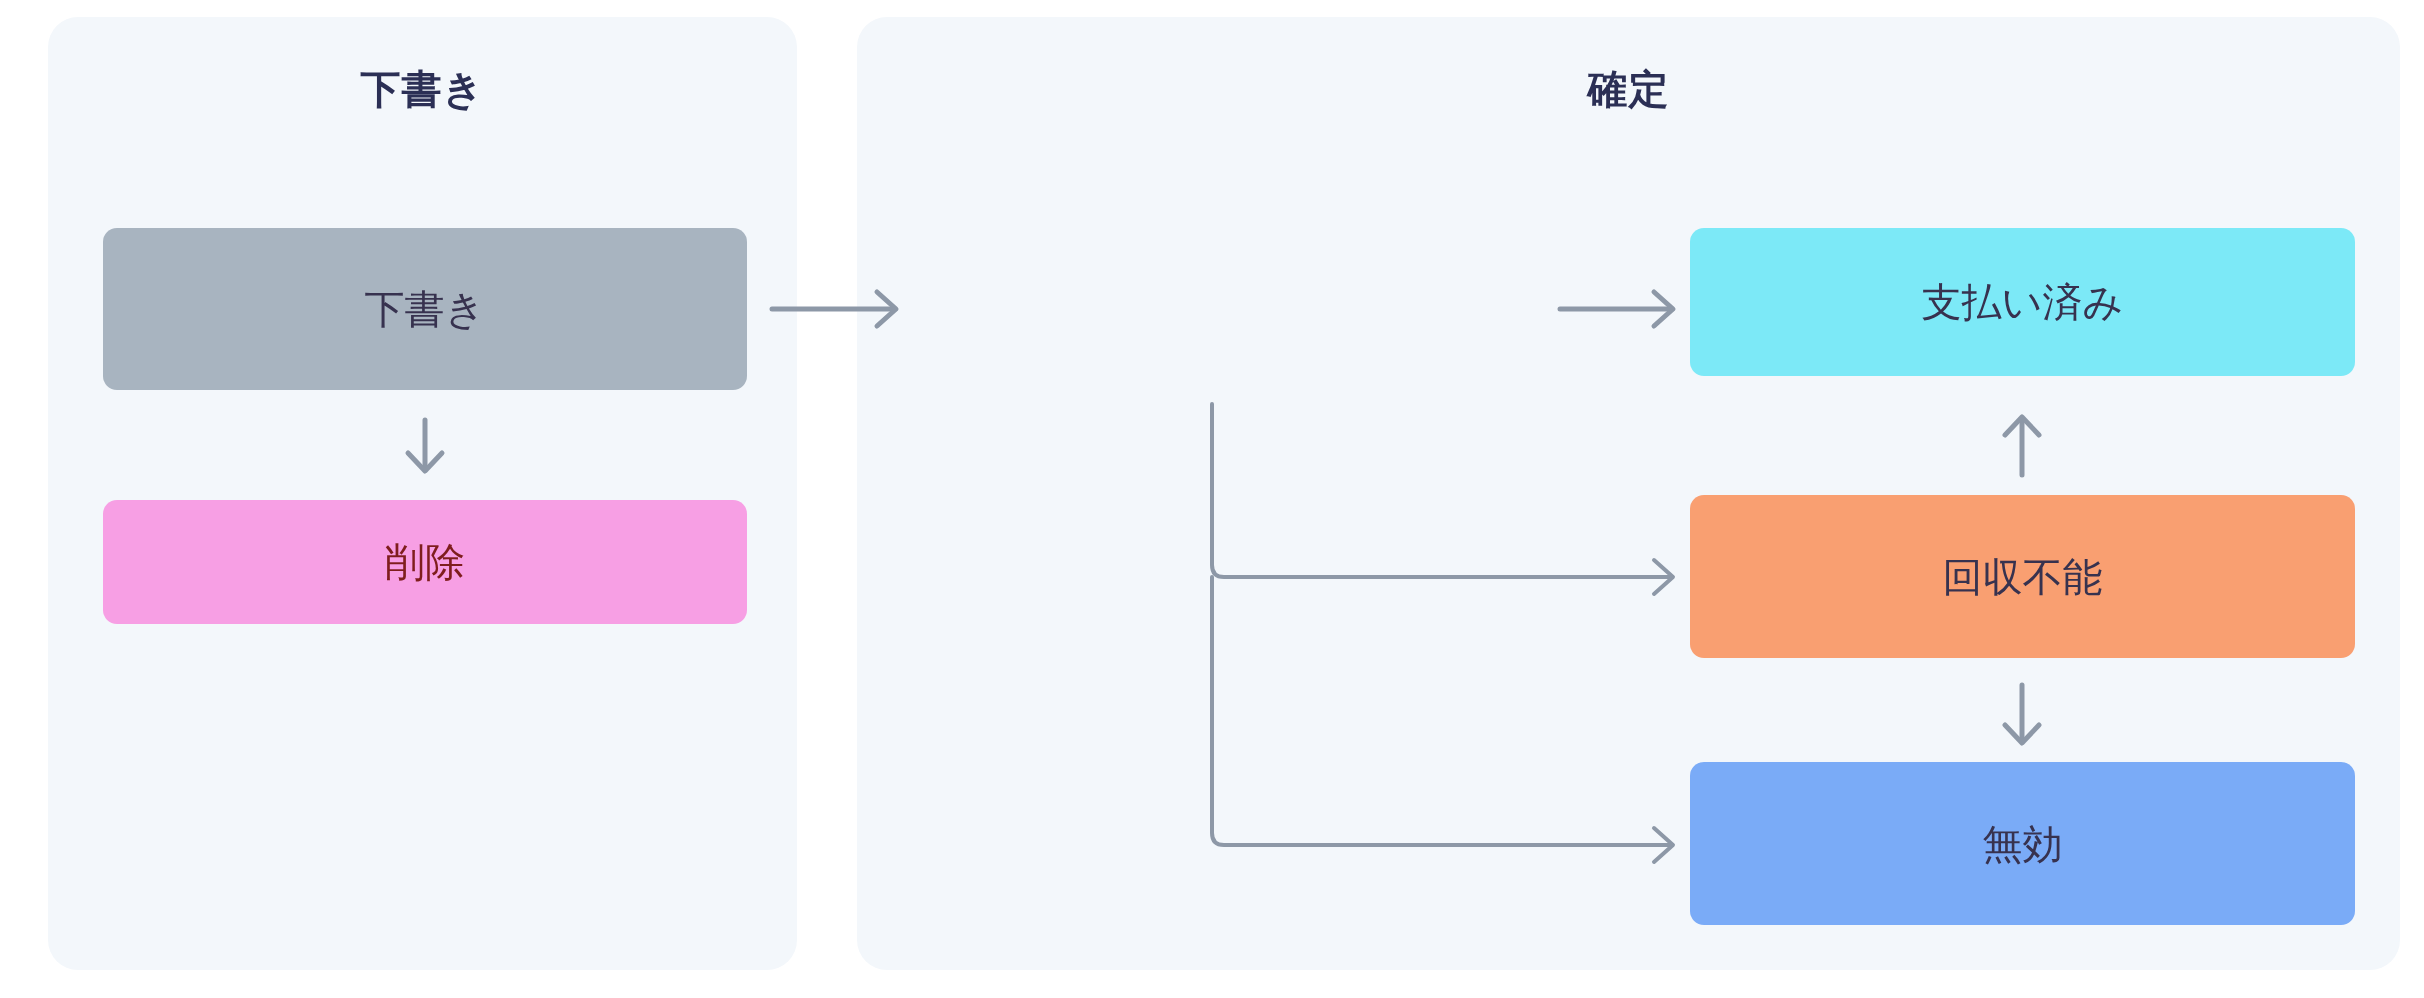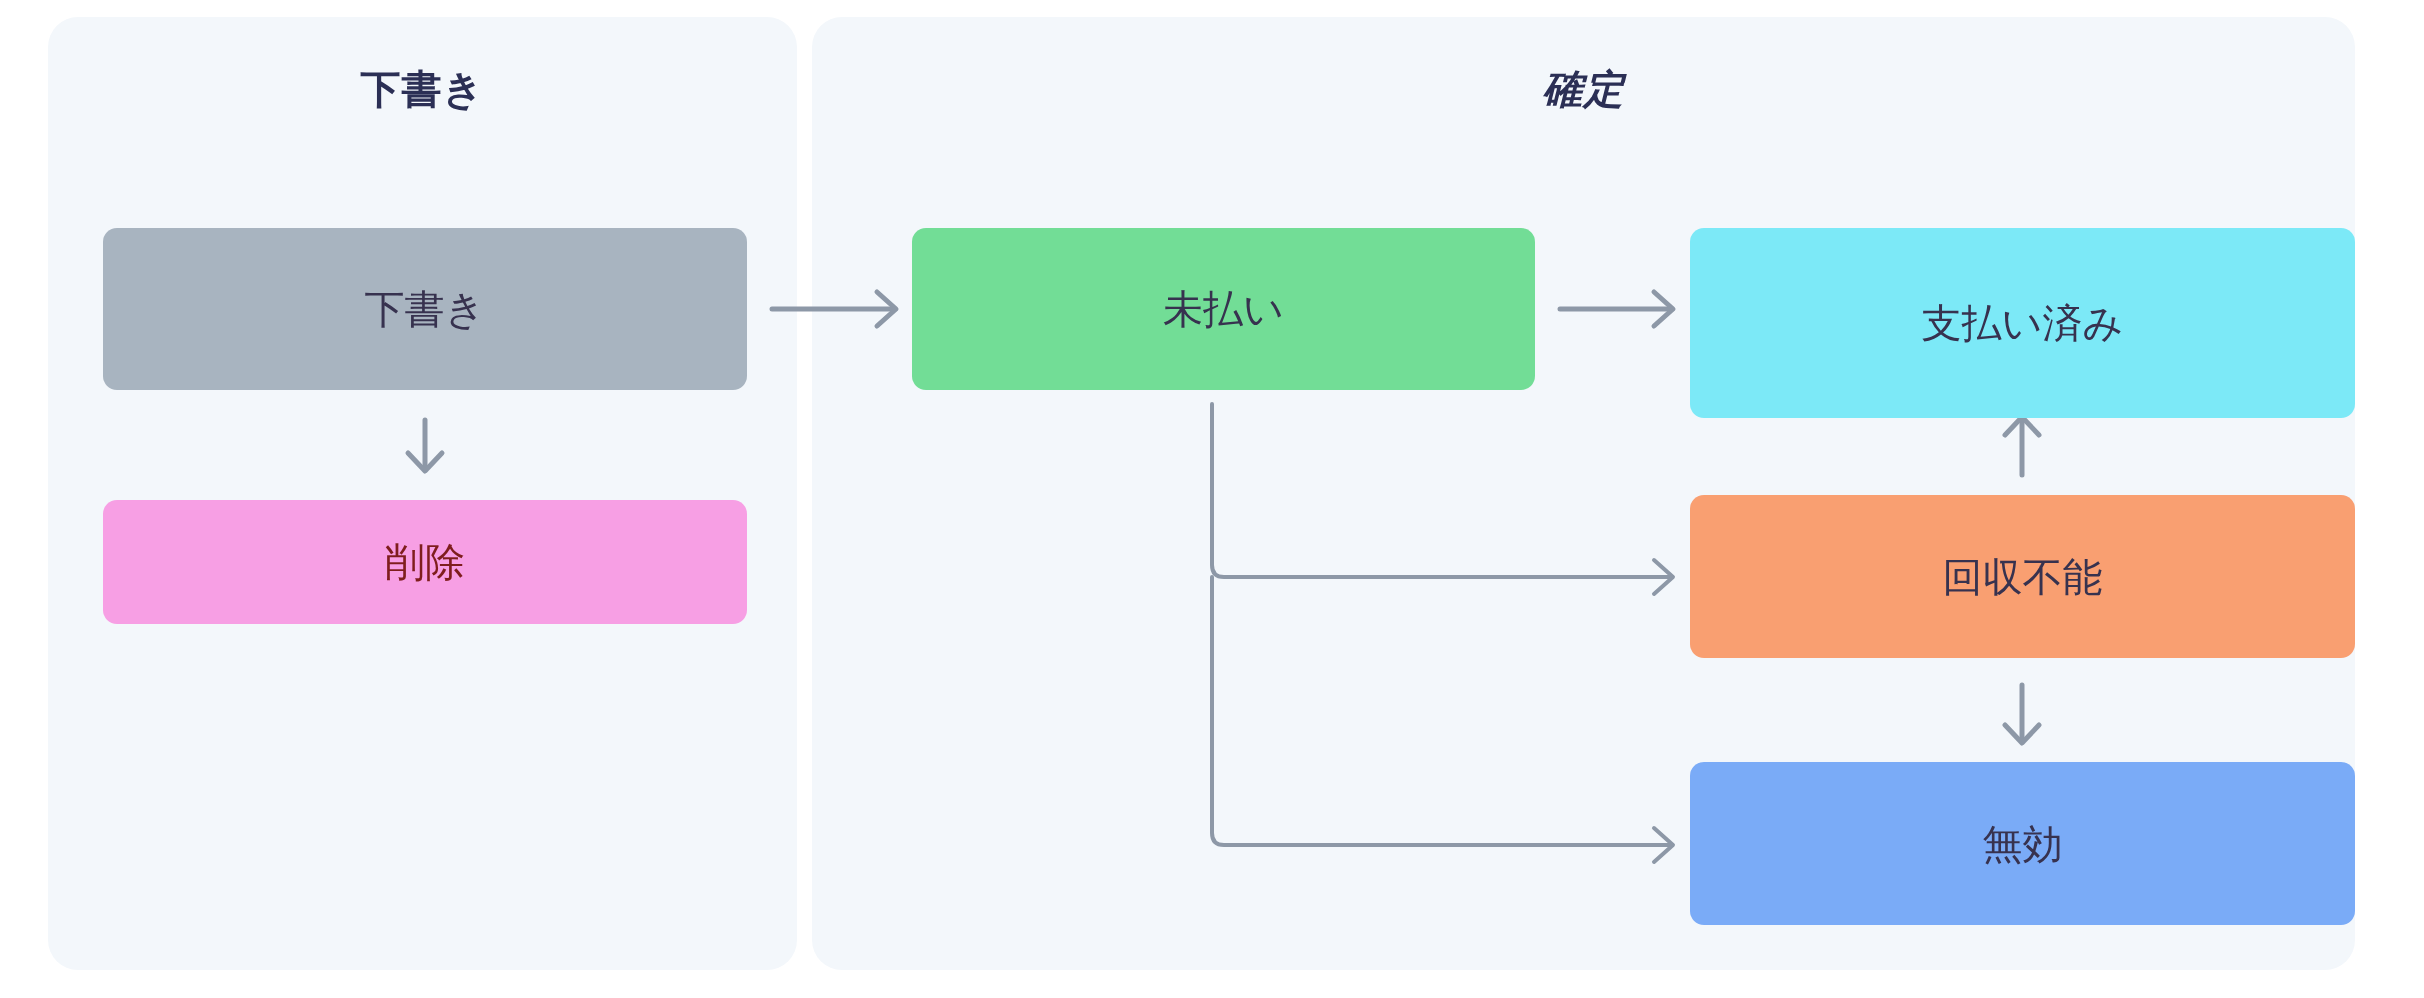--- a/index.html
+++ b/index.html
@@ -97,21 +97,21 @@
 </style>
 </head>
 <body>
 
 <div id="stage" style="background: rgb(255, 255, 255);">
 
   <div class="panel" style="left: 48px; top: 17px; width: 749px; height: 953px; background: rgb(243, 247, 251);">
     <div class="panel-title" style="color: rgb(43, 47, 85);">下書き</div>
   </div>
 
-  <div class="panel" style="left: 812px; top: 17px; width: 1543px; height: 953px; background: rgb(243, 247, 251); font-style: italic;">
+  <div class="panel" style="left: 857px; top: 17px; width: 1543px; height: 953px; background: rgb(243, 247, 251);">
     <div class="panel-title" style="color: rgb(43, 47, 85);">確定</div>
   </div>
 
   <svg class="conn-svg" viewBox="0 0 2424 998" width="2424" height="998">
 
     <g>
       <path class="arrow-line" d="M 425 420 L 425 470" style="stroke: rgb(141, 152, 167);"></path>
       <path class="arrow-head" d="M 408 453 L 425 471 L 442 453" style="stroke: rgb(141, 152, 167);"></path>
     </g>
 
@@ -147,25 +147,22 @@
   </svg>
 
   <div class="node" style="left: 103px; top: 228px; width: 644px; height: 162px; background: rgb(168, 180, 192); color: rgb(55, 50, 79);">
     <span>下書き</span>
   </div>
 
   <div class="node" style="left: 103px; top: 500px; width: 644px; height: 124px; background: rgb(247, 159, 228); color: #7f1d1d;">
     <span>削除</span>
   </div>
 
-  <div class="node" style="left: 912px; top: 228px; width: 623px; height: 162px; background: rgb(114, 221, 150); color: rgb(55, 50, 79);">
-    <span>未払い</span>
-  </div>
 
-  <div class="node" style="left: 1690px; top: 228px; width: 665px; height: 190px; background: rgb(124, 233, 247); color: rgb(55, 50, 79);">
+  <div class="node" style="left: 1690px; top: 228px; width: 665px; height: 148px; background: rgb(124, 233, 247); color: rgb(55, 50, 79);">
     <span>支払い済み</span>
   </div>
 
   <div class="node" style="left: 1690px; top: 495px; width: 665px; height: 163px; background: rgb(249, 159, 113); color: rgb(55, 50, 79); text-align: center;">
     <span>回収不能</span>
   </div>
 
   <div class="node" style="left: 1690px; top: 762px; width: 665px; height: 163px; background: rgb(122, 171, 247); color: rgb(55, 50, 79);">
     <span>無効</span>
   </div>

